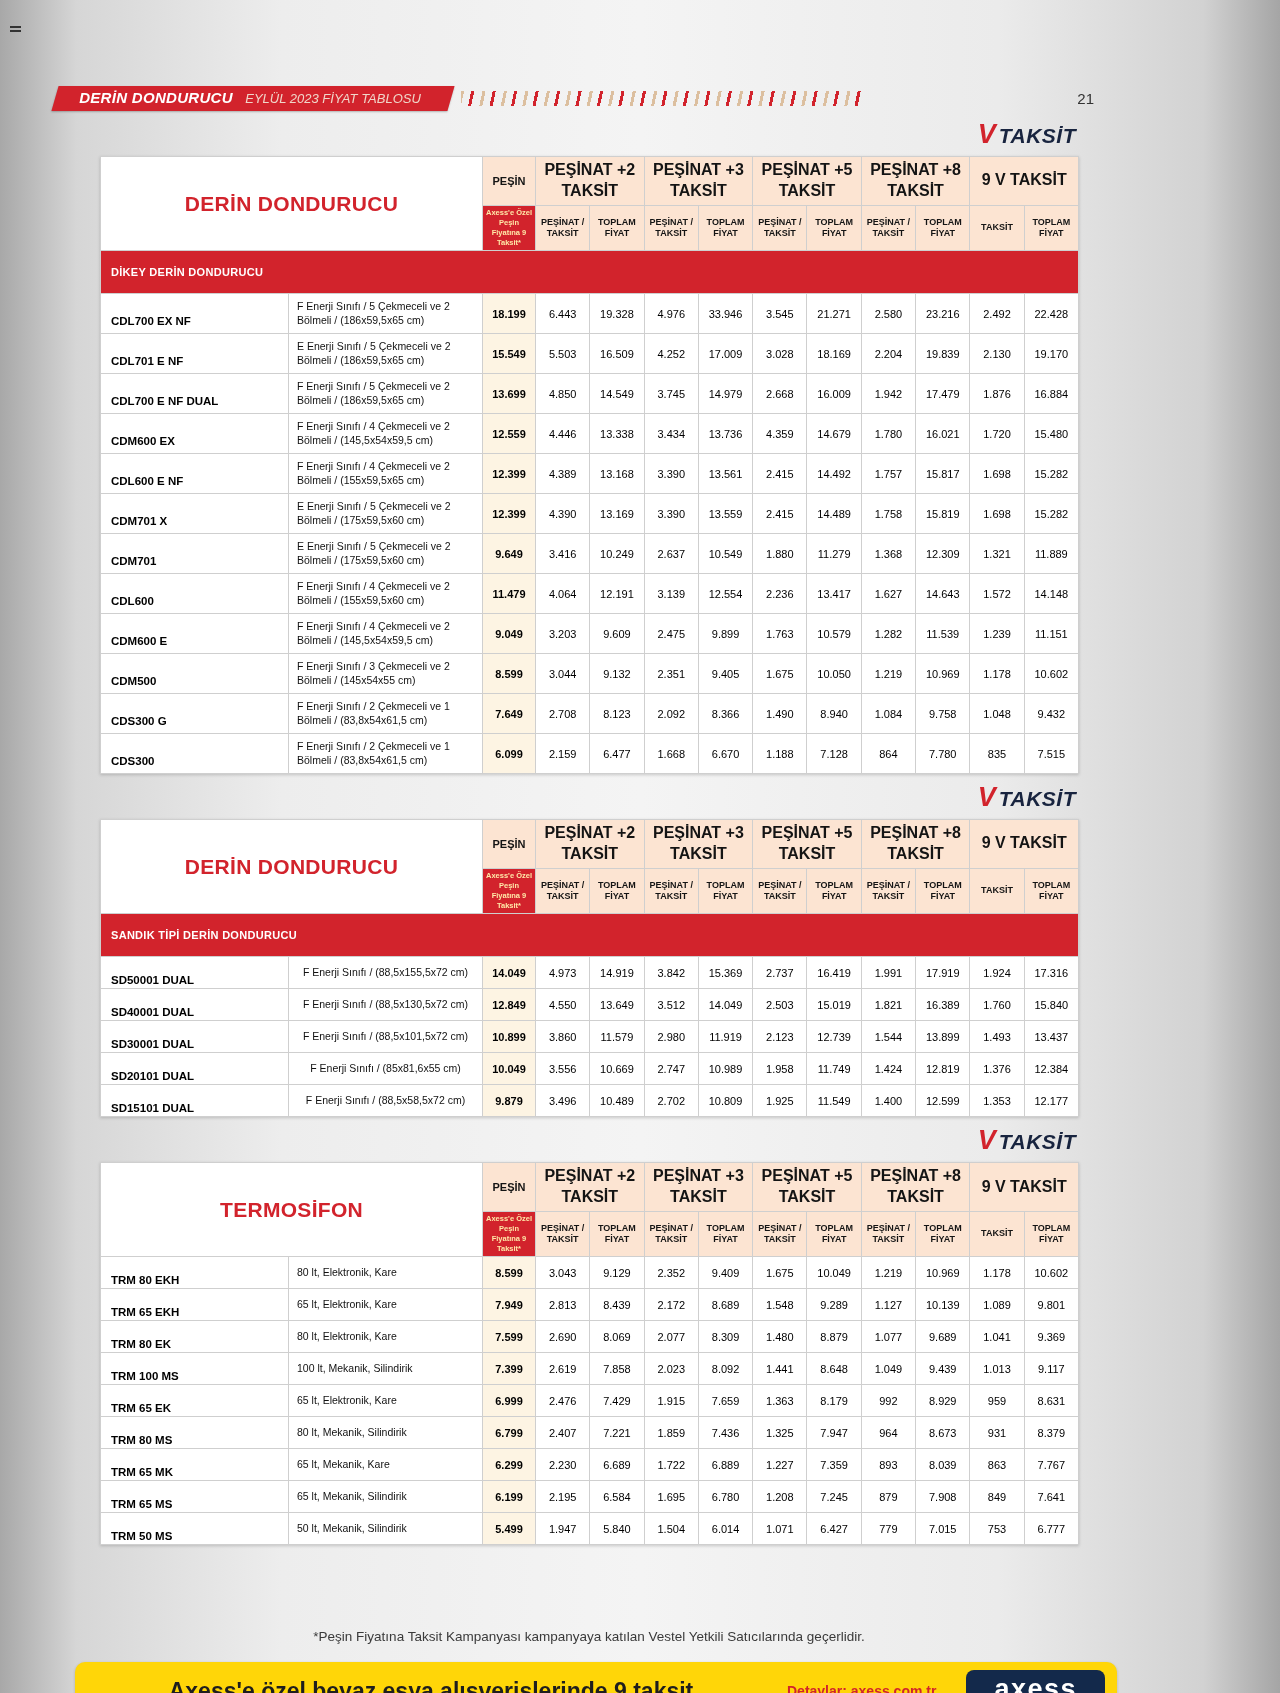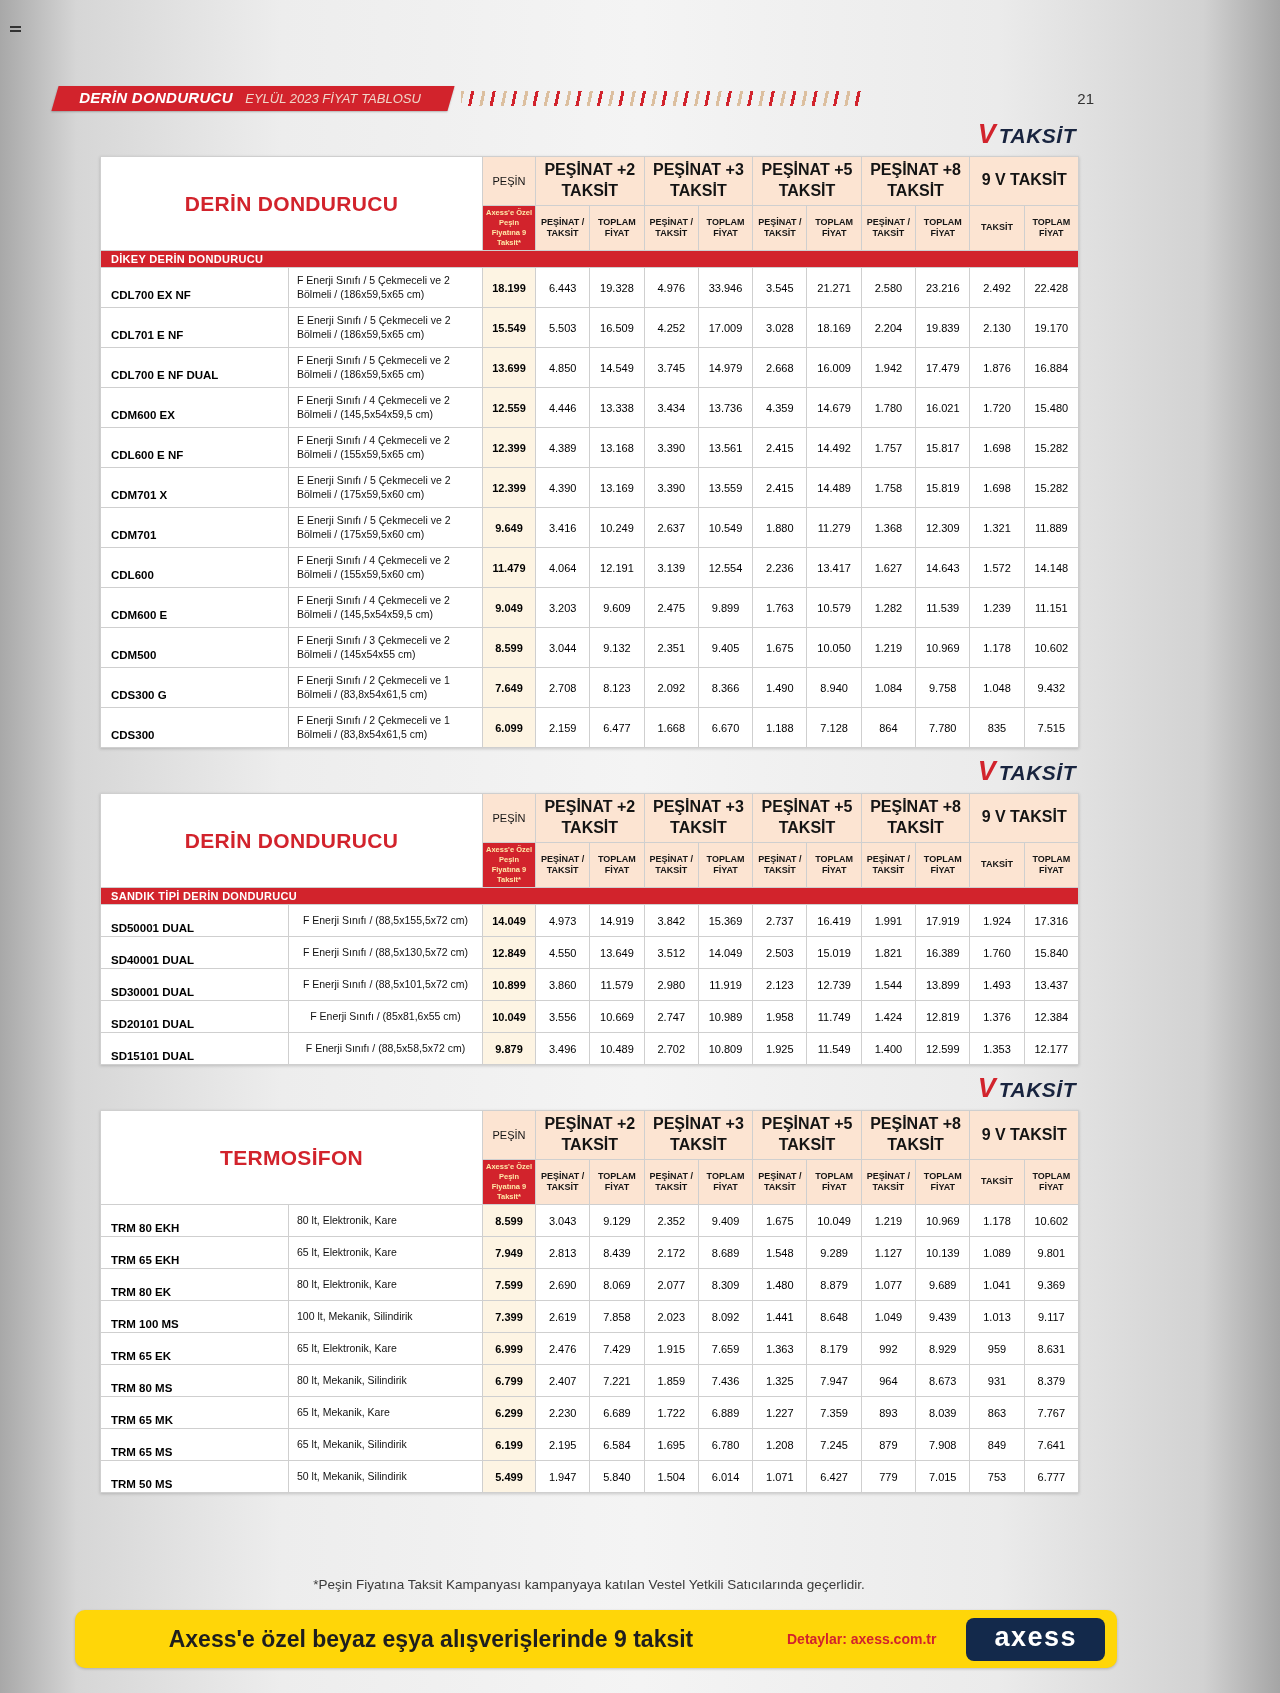--- a/index.html
+++ b/index.html
@@ -26,25 +26,25 @@
   .content{width:978px;margin:0 0 0 100px;}
   .taksit-logo{text-align:right;margin:10px 2px 5px 0;line-height:26px;}
   .logo-v{color:#d2232c;font-weight:bold;font-style:italic;font-size:27px;margin-right:3px;}
   .logo-text{color:#18243f;font-weight:bold;font-style:italic;font-size:21px;letter-spacing:.5px;}
 
   table.price-table{border-collapse:collapse;width:978px;background:#fff;table-layout:fixed;
     box-shadow:0 1px 3px rgba(0,0,0,.18);}
   .price-table th,.price-table td{border:1px solid #cfcfcf;box-sizing:border-box;}
   .t-title{background:#fff;color:#d2232c;font-size:21px;font-weight:bold;text-align:center;letter-spacing:.3px;}
   .h-peach{background:#fce4d2;color:#141414;}
-  .h-pesin{font-size:11px;font-weight:normal;height:38px;text-align:center;}
+  .h-pesin{font-size:11px;font-weight:bold;height:38px;text-align:center;}
   .h-group{font-size:16px;font-weight:bold;line-height:1.3;padding:3px 4px;}
   .h-sub{background:#fce4d2;color:#141414;font-size:9px;font-weight:bold;line-height:1.25;padding:3px 1px;height:44px;}
   .h-axess{background:#d2232c;color:#ffe9a8;font-size:7.5px;font-weight:bold;line-height:1.35;padding:2px 2px;}
-  .section{background:#d2232c;color:#fff;font-weight:bold;font-size:11px;text-align:left;padding:2px 10px;height:16px;letter-spacing:.3px;}
+  .section{background:#d2232c;color:#fff;font-weight:bold;font-size:11px;text-align:left;padding:15px 10px;height:16px;letter-spacing:.3px;}
   .model{font-weight:bold;font-size:11.5px;text-align:left;padding:17px 4px 2px 10px;color:#000;}
   .desc{font-size:10.5px;line-height:1.3;padding:2px 8px;color:#111;}
   .pesin{background:#fdf4e3;font-weight:bold;font-size:11px;text-align:center;color:#000;}
   .num{font-size:11px;text-align:center;color:#000;}
   .table-0 tbody .data-row td{height:40px;}
   .table-1 tbody .data-row td{height:24px;}
   .table-2 tbody .data-row td{height:24px;}
   .table-0 .desc{text-align:left;}
   .table-1 .desc{text-align:center;}
   .table-2 .desc{text-align:left;}

